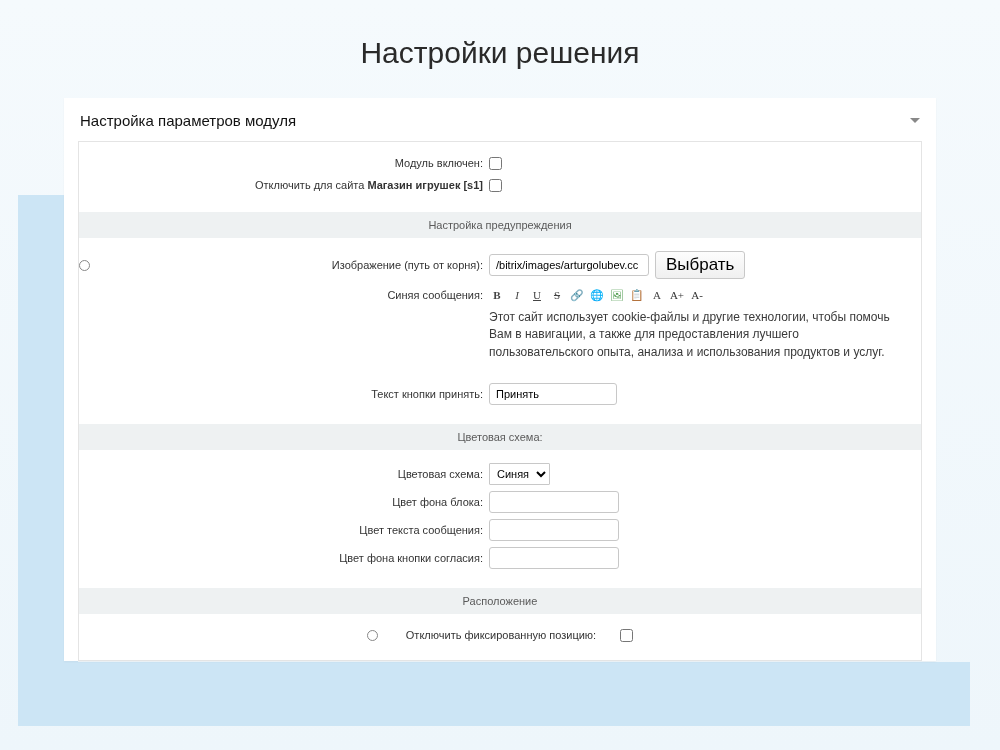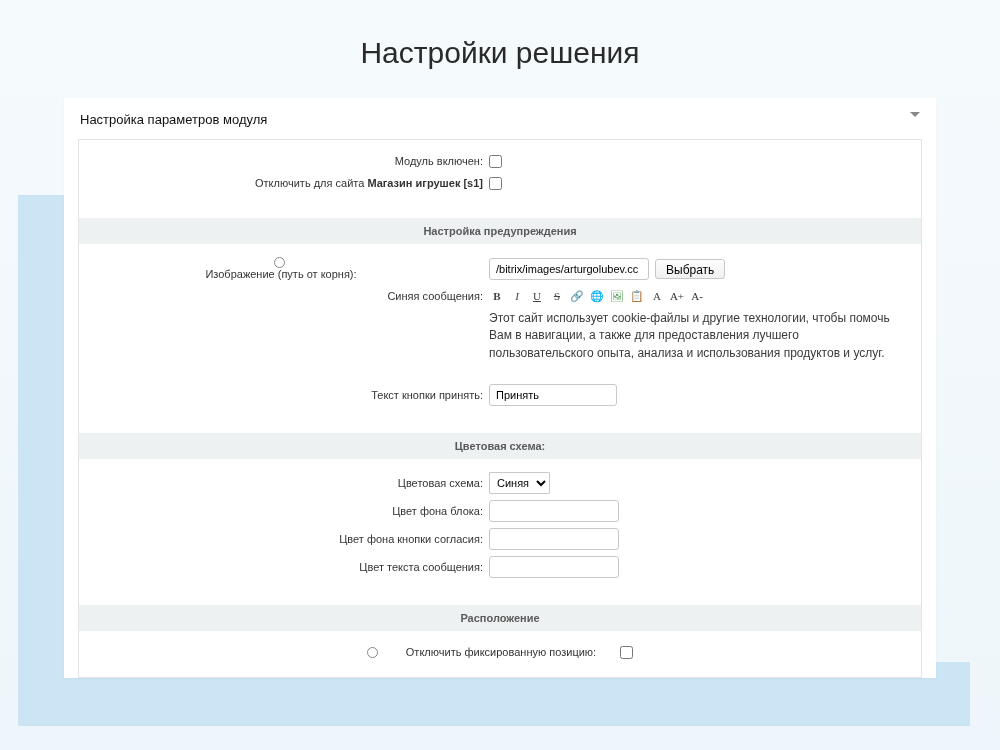--- a/index.html
+++ b/index.html
@@ -44,22 +44,23 @@
 .panel-wrap {
   position: relative;
   z-index: 2;
   margin: 0 64px;
   background: #fff;
   box-shadow: 0 1px 2px rgba(0,0,0,0.04);
 }
 .panel-header {
   display: flex;
   justify-content: space-between;
+  align-items: center;
   padding: 14px 16px 12px 16px;
-  font-size: 13px;
+  font-size: 15px;
   color: #111;
 }
 .collapse-icon {
   width: 0; height: 0;
   border-left: 5px solid transparent;
   border-right: 5px solid transparent;
   border-top: 5px solid #888;
 }
 .form-body {
   border: 1px solid #e4e4e4;
@@ -87,22 +88,22 @@
   gap: 6px;
   padding-right: 10px;
 }
 .row.top { align-items: flex-start; }
 .row.top .lbl { padding-top: 4px; }
 .section-bar {
   background: #eef1f2;
   color: #5a5a5a;
   text-align: center;
   padding: 7px 18px;
-  margin: 24px 0 10px 0;
-  font-weight: bold;
+  margin: 16px 0 10px 0;
+  font-weight: normal;
   font-size: 11px;
 }
 input[type="text"] {
   border: 1px solid #c8c8c8;
   border-radius: 3px;
   padding: 3px 6px;
   font-size: 11px;
   height: 22px;
   background: #fff;
 }
@@ -115,23 +116,23 @@
   height: 22px;
   font-size: 11px;
   padding: 1px 3px;
   background: #fff;
 }
 .btn {
   border: 1px solid #c8c8c8;
   border-radius: 3px;
   background: linear-gradient(#fdfdfd,#f0f0f0);
   padding: 3px 10px;
-  font-size: 12px;
+  font-size: 17px;
   cursor: pointer;
-  height: 20px;
+  height: 28px;
 }
 .radio-dot {
   width: 11px; height: 11px;
   border: 1px solid #888;
   border-radius: 50%;
   display: inline-block;
   margin-right: 4px;
   position: relative;
   flex-shrink: 0;
 }
@@ -205,21 +206,21 @@
         <span>Отключить для сайта </span><b>Магазин игрушек [s1]</b>
       </div>
       <div class="ctl">
         <input type="checkbox" style="">
       </div>
     </div>
 
     <div class="section-bar">Настройка предупреждения</div>
 
     <div class="row">
-      <div class="lbl" style="display:flex;align-items:center;justify-content:space-between;flex-direction:column;">
+      <div class="lbl" style="display:flex;align-items:center;justify-content:space-between;">
         <span class="radio-dot"></span>
         <span>Изображение (путь от корня):</span>
       </div>
       <div class="ctl">
         <input type="text" style="width: 160px;" value="/bitrix/images/arturgolubev.cc">
         <button class="btn">Выбрать</button>
       </div>
     </div>
 
     <div class="row top">
@@ -263,28 +264,28 @@
     </div>
 
     <div class="row">
       <div class="lbl">Цвет фона блока:</div>
       <div class="ctl">
         <input type="text" style="width: 130px;">
       </div>
     </div>
 
     <div class="row">
+      <div class="lbl">Цвет текста сообщения:</div>
+      <div class="ctl">
+        <input type="text" style="width: 130px;">
+      </div>
+    </div>
+
+    <div class="row">
       <div class="lbl">Цвет фона кнопки согласия:</div>
-      <div class="ctl">
-        <input type="text" style="width: 130px;">
-      </div>
-    </div>
-
-    <div class="row">
-      <div class="lbl">Цвет текста сообщения:</div>
       <div class="ctl">
         <input type="text" style="width: 130px;">
       </div>
     </div>
 
     <div class="section-bar">Расположение</div>
 
     <div class="row center-row" style="display:flex;justify-content:center;">
       <span class="radio-dot"></span>
       <span>Отключить фиксированную позицию:</span>

